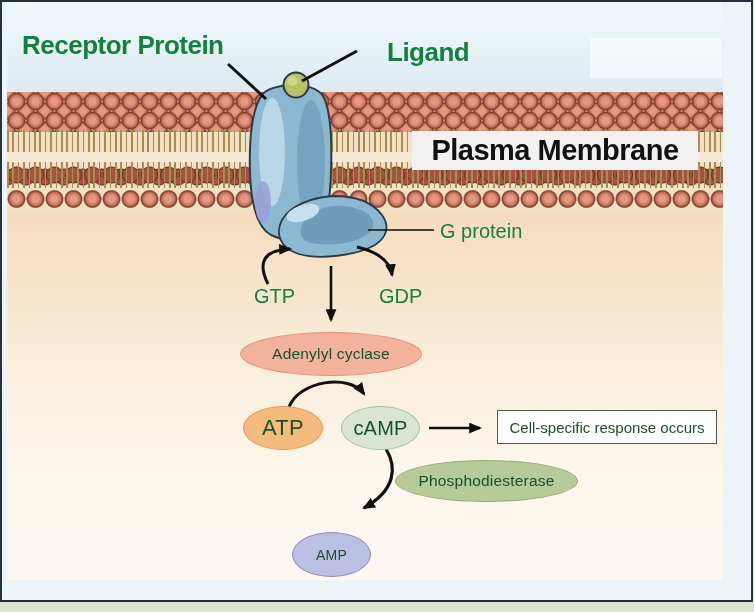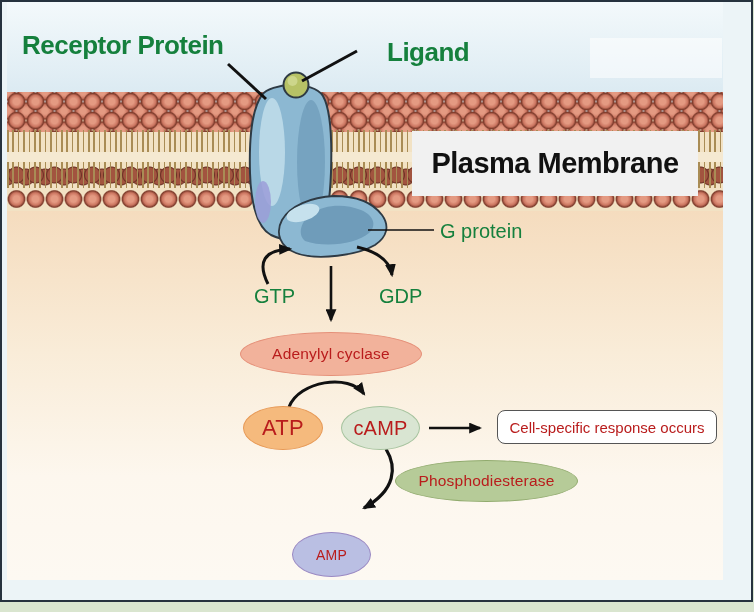--- a/index.html
+++ b/index.html
@@ -38,33 +38,33 @@
   .heads-bottom{left:7px;top:186px;width:716px;height:26px;
     background-image:
       radial-gradient(circle 9.3px at 9.5px 13px,#e49a82 0 3.2px,#cb7560 6.2px,#803d2d 8.2px,rgba(0,0,0,0) 9.5px);
     background-size:19px 26px;}
   .white-patch{left:590px;top:38px;width:132px;height:40px;background:rgba(255,255,255,0.55);}
   
   svg.overlay{left:0;top:0;width:754px;height:612px;pointer-events:none;}
   
   .biglabel{font-weight:bold;font-size:26px;letter-spacing:-0.5px;color:#15803d;white-space:nowrap;}
   .smalllabel{font-size:20px;color:#15803d;white-space:nowrap;}
-  .plasma-box{left:412px;top:131px;width:286px;height:65px;background:#f1f1f1;
+  .plasma-box{left:412px;top:131px;width:286px;height:39px;background:#f1f1f1;
     display:flex;align-items:center;justify-content:center;
     font-weight:bold;font-size:29px;color:#111;letter-spacing:-0.5px;}
   
   .node{display:flex;align-items:center;justify-content:center;
-    border-radius:50%;font-size:15.5px;color:#b91c1c;box-sizing:border-box;letter-spacing:0.2px;}
+    border-radius:50%;font-size:15.5px;color:#14532d;box-sizing:border-box;letter-spacing:0.2px;}
   .n-adenylyl{left:240px;top:332px;width:182px;height:44px;background:#f2b29b;border:1.8px solid #e59079;}
   .n-atp{left:243px;top:406px;width:80px;height:44px;background:#f5ba7d;border:1.8px solid #e79a57;font-size:22px;}
   .n-camp{left:341px;top:406px;width:79px;height:44px;background:#d9e5d2;border:1.8px solid #a6c39e;font-size:20px;}
   .n-phospho{left:395px;top:460px;width:183px;height:42px;background:#b6cb98;border:1.8px solid #91ab6e;}
   .n-amp{left:292px;top:532px;width:79px;height:45px;background:#babfe3;border:1.8px solid #9a89c3;font-size:14px;}
   .n-response{left:497px;top:410px;width:220px;height:34px;background:#ffffff;border:1.5px solid #555;
-    border-radius:8px;font-size:15px;letter-spacing:0;}
+    border-radius:0;font-size:15px;letter-spacing:0;}
 </style>
 </head>
 <body>
 
 <div class="abs frame"></div>
 
 <div class="abs extracell"></div>
 <div class="abs cytoplasm"></div>
 <div class="abs tailsbase"></div>
 

